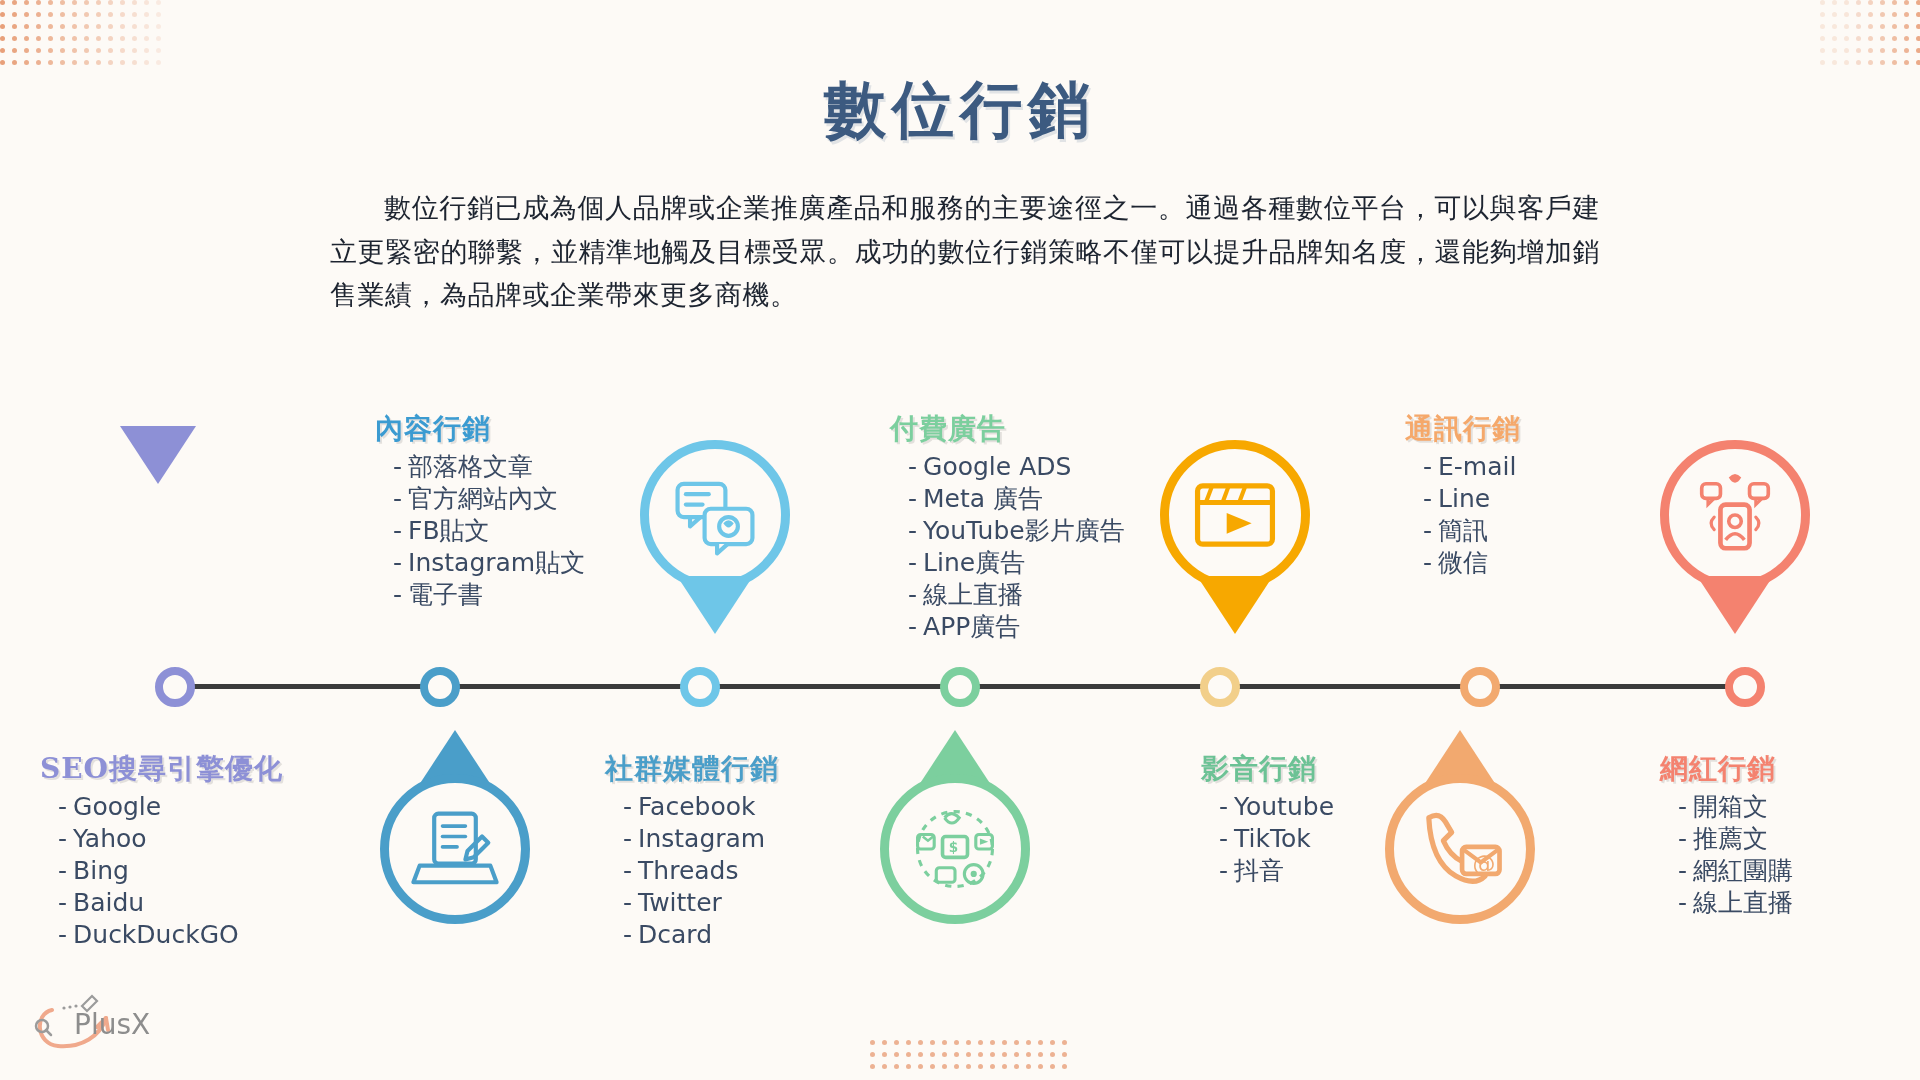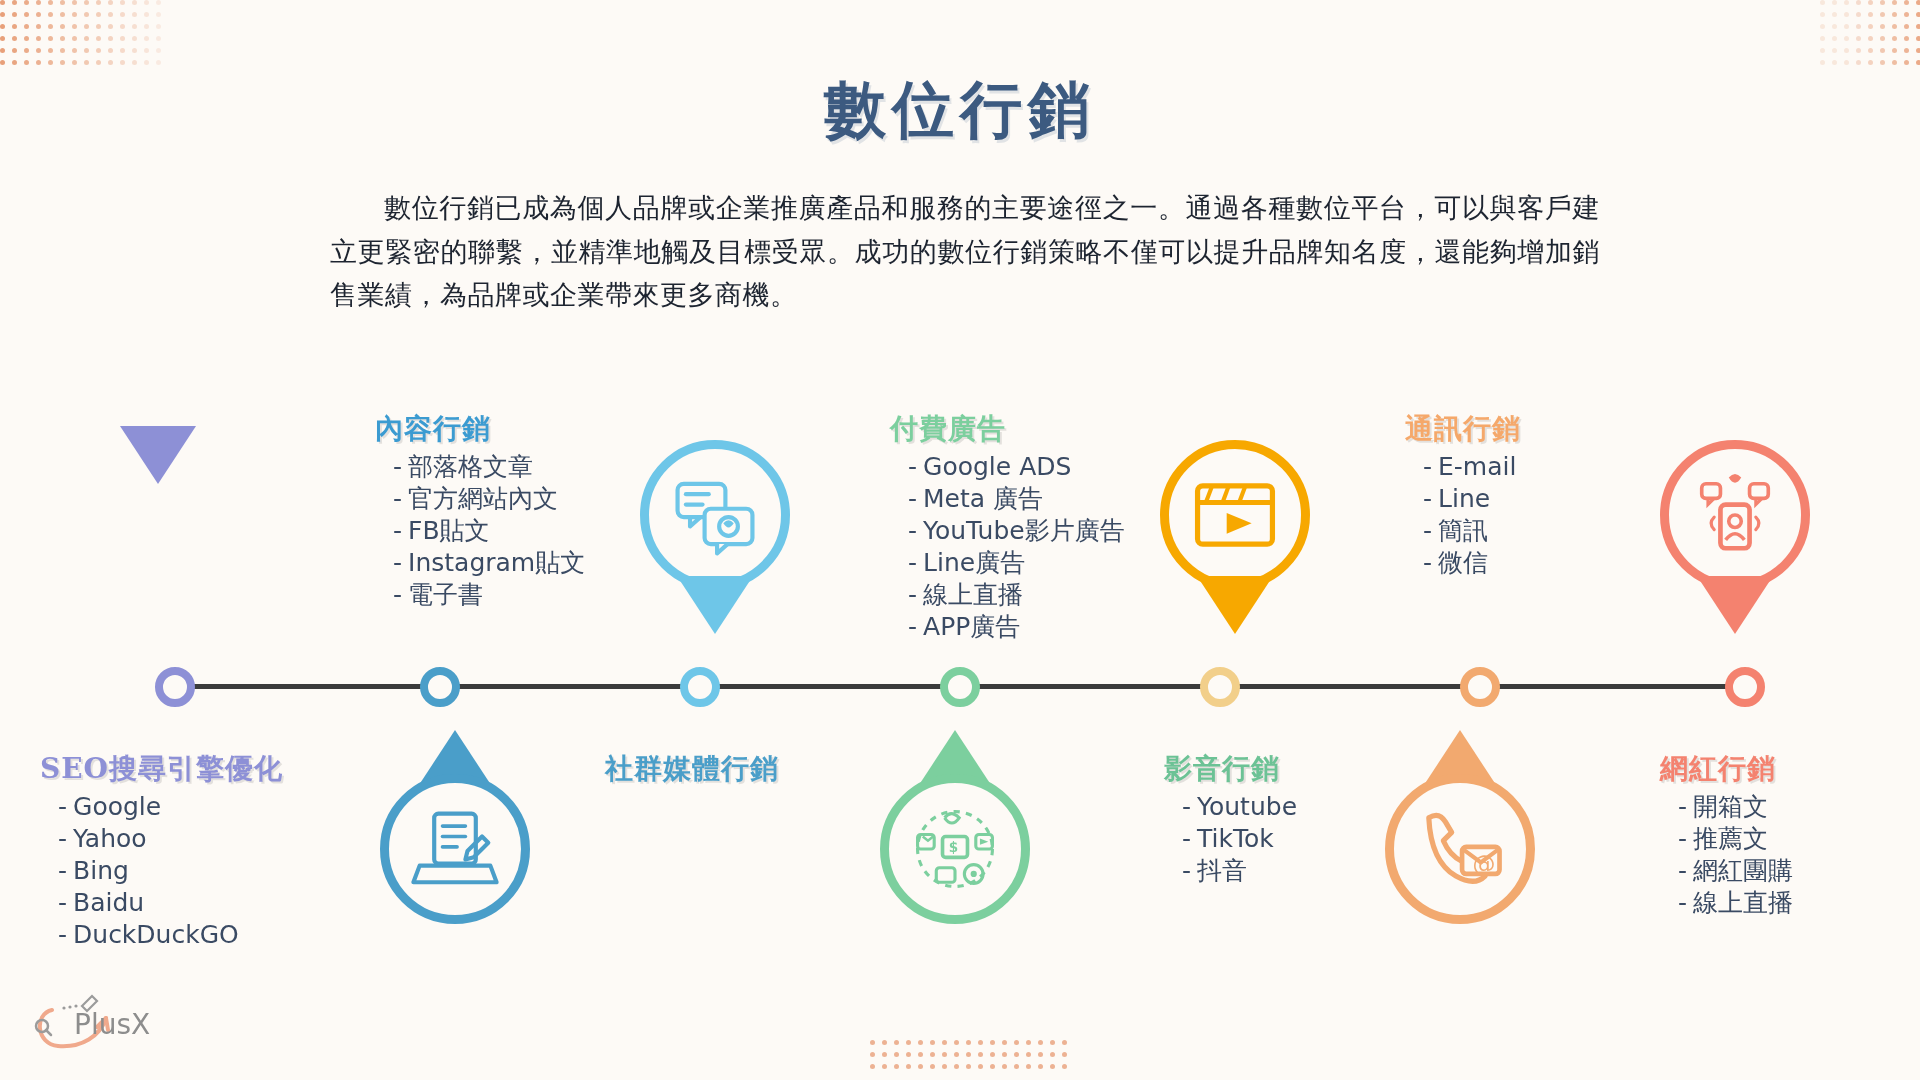--- a/index.html
+++ b/index.html
@@ -424,33 +424,40 @@
         <ul>
           <li><span class="dash">-</span><span>部落格文章</span></li>
           <li><span class="dash">-</span><span>官方網站內文</span></li>
           <li><span class="dash">-</span><span>FB貼文</span></li>
           <li><span class="dash">-</span><span>Instagram貼文</span></li>
           <li><span class="dash">-</span><span>電子書</span></li>
         </ul>
       </div>
       <div class="block" style="left: 605px; top: 750px;">
         <div class="heading" style="color: rgb(74, 158, 201);">社群媒體行銷</div>
+        <ul>
+          <li><span class="dash">-</span><span>Facebook</span></li>
+          <li><span class="dash">-</span><span>Instagram</span></li>
+          <li><span class="dash">-</span><span>Threads</span></li>
+          <li><span class="dash">-</span><span>Twitter</span></li>
+          <li><span class="dash">-</span><span>Dcard</span></li>
+        </ul>
       </div>
       <div class="block" style="left: 890px; top: 410px;">
         <div class="heading" style="color: rgb(124, 207, 158);">付費廣告</div>
         <ul>
           <li><span class="dash">-</span><span>Google  ADS</span></li>
           <li><span class="dash">-</span><span>Meta 廣告</span></li>
           <li><span class="dash">-</span><span>YouTube影片廣告</span></li>
           <li><span class="dash">-</span><span>Line廣告</span></li>
           <li><span class="dash">-</span><span>線上直播</span></li>
           <li><span class="dash">-</span><span>APP廣告</span></li>
         </ul>
       </div>
-      <div class="block" style="left: 1164px; top: 750px;">
+      <div class="block" style="left: 1201px; top: 750px;">
         <div class="heading" style="color: rgb(108, 194, 149);">影音行銷</div>
         <ul>
           <li><span class="dash">-</span><span>Youtube</span></li>
           <li><span class="dash">-</span><span>TikTok</span></li>
           <li><span class="dash">-</span><span>抖音</span></li>
         </ul>
       </div>
       <div class="block" style="left: 1405px; top: 410px;">
         <div class="heading" style="color: rgb(245, 168, 106);">通訊行銷</div>
         <ul>

